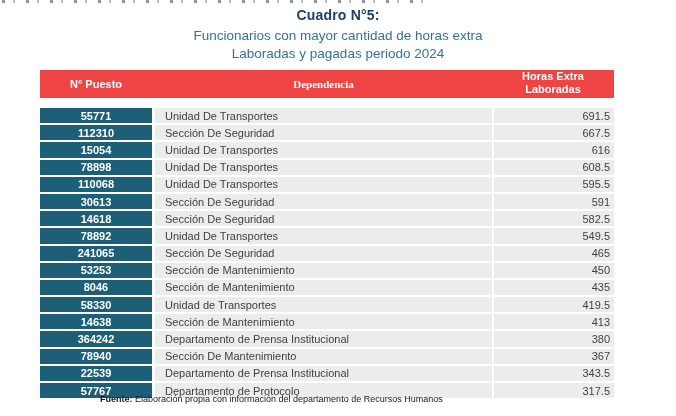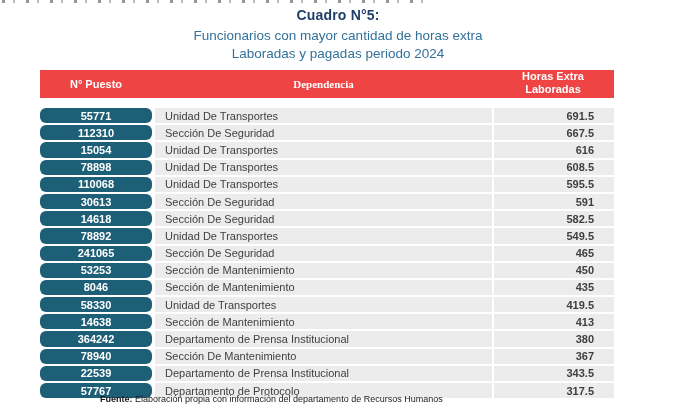--- a/index.html
+++ b/index.html
@@ -94,41 +94,39 @@
   }
   .cell-puesto {
     width: 112px;
     margin-right: 3px;
     background: #1e5f78;
     color: #ffffff;
     font-weight: bold;
     display: flex;
     align-items: center;
     justify-content: center;
-    border-radius: 6px;
   }
   .cell-dep {
     flex: 1;
     background: #ececec;
     color: #3f3f3f;
     display: flex;
     align-items: center;
     padding-left: 10px;
   }
   .cell-horas {
     width: 122px;
     background: #ececec;
     color: #3f3f3f;
     display: flex;
     align-items: center;
     justify-content: flex-end;
-    padding-right: 20px;
+    padding-right: 4px;
     border-left: 2px solid #ffffff;
     box-sizing: border-box;
-    font-weight: bold;
   }
   .footer-note {
     position: absolute;
     left: 68px;
     top: 394px;
     font-size: 9px;
     color: #1a1a1a;
     padding-left: 32px;
   }
   .footer-note b {

